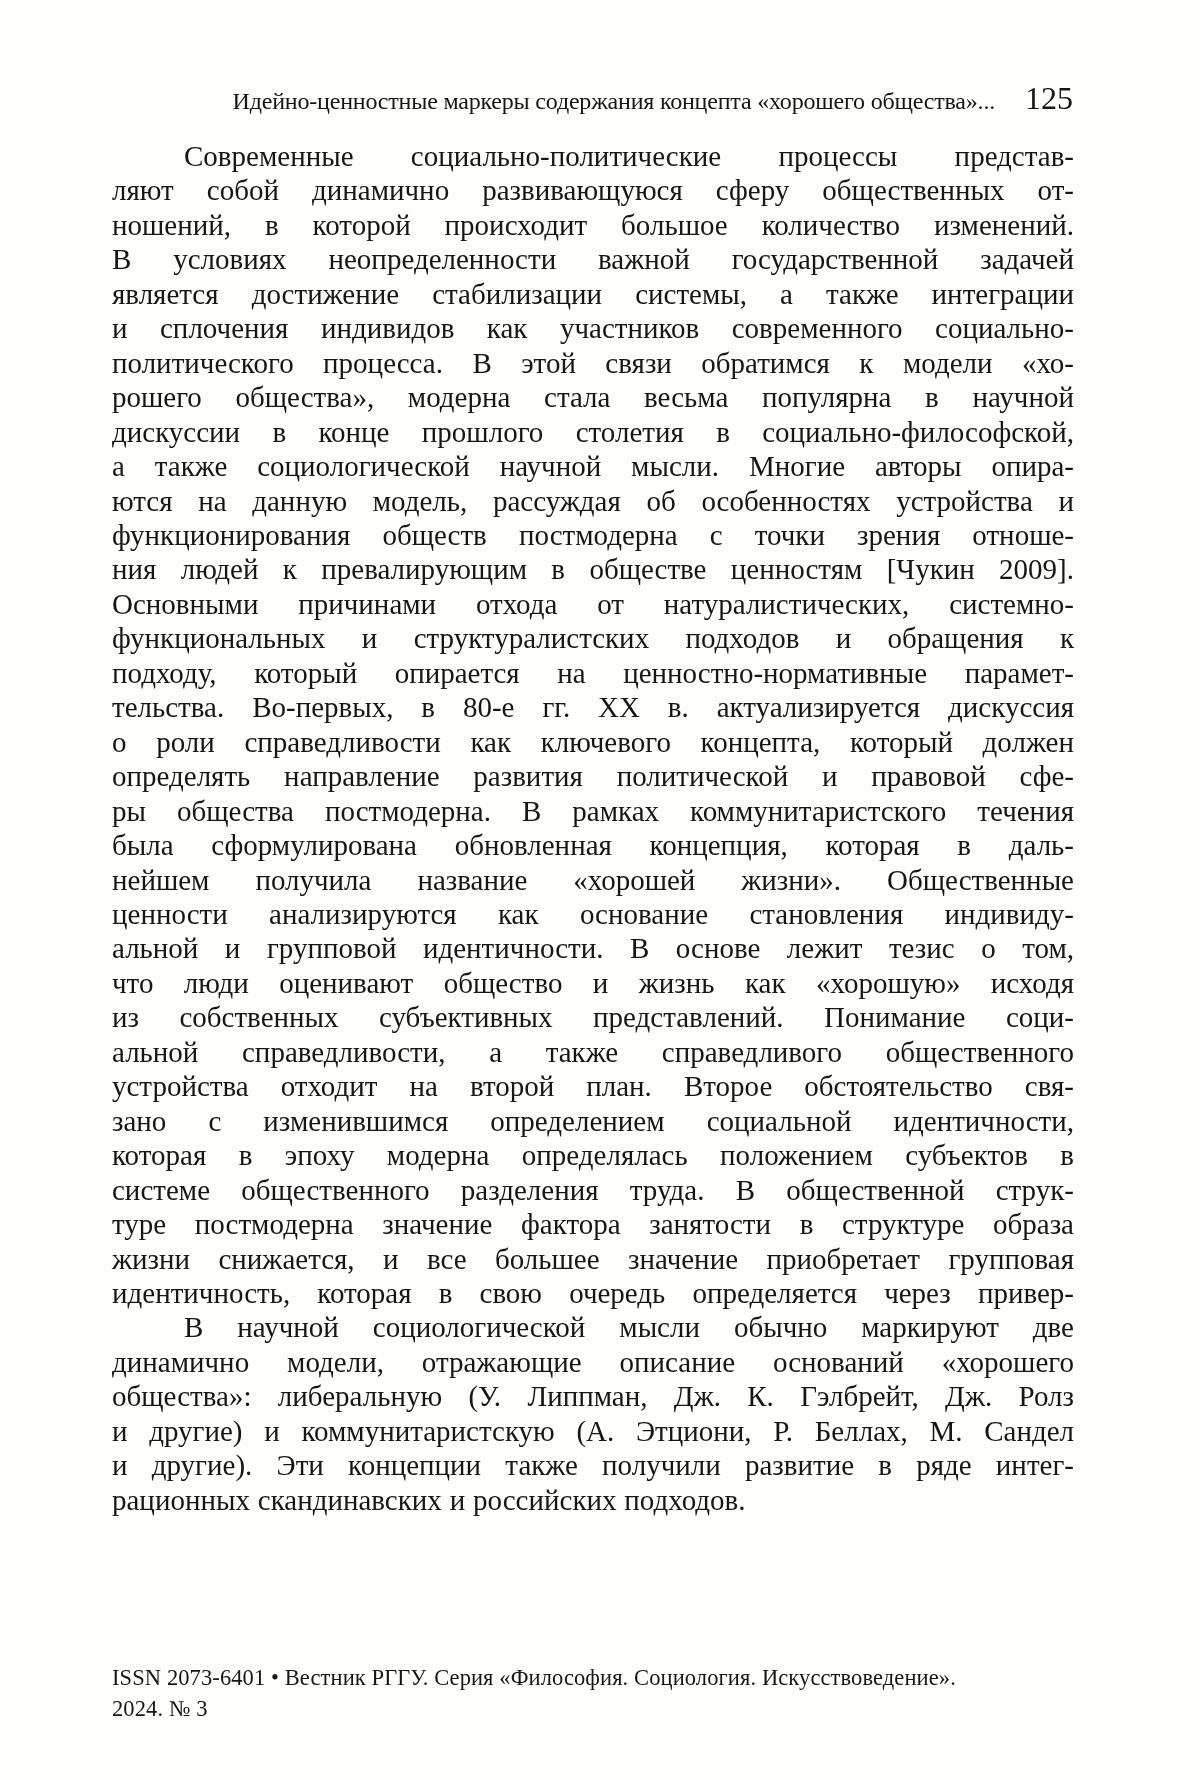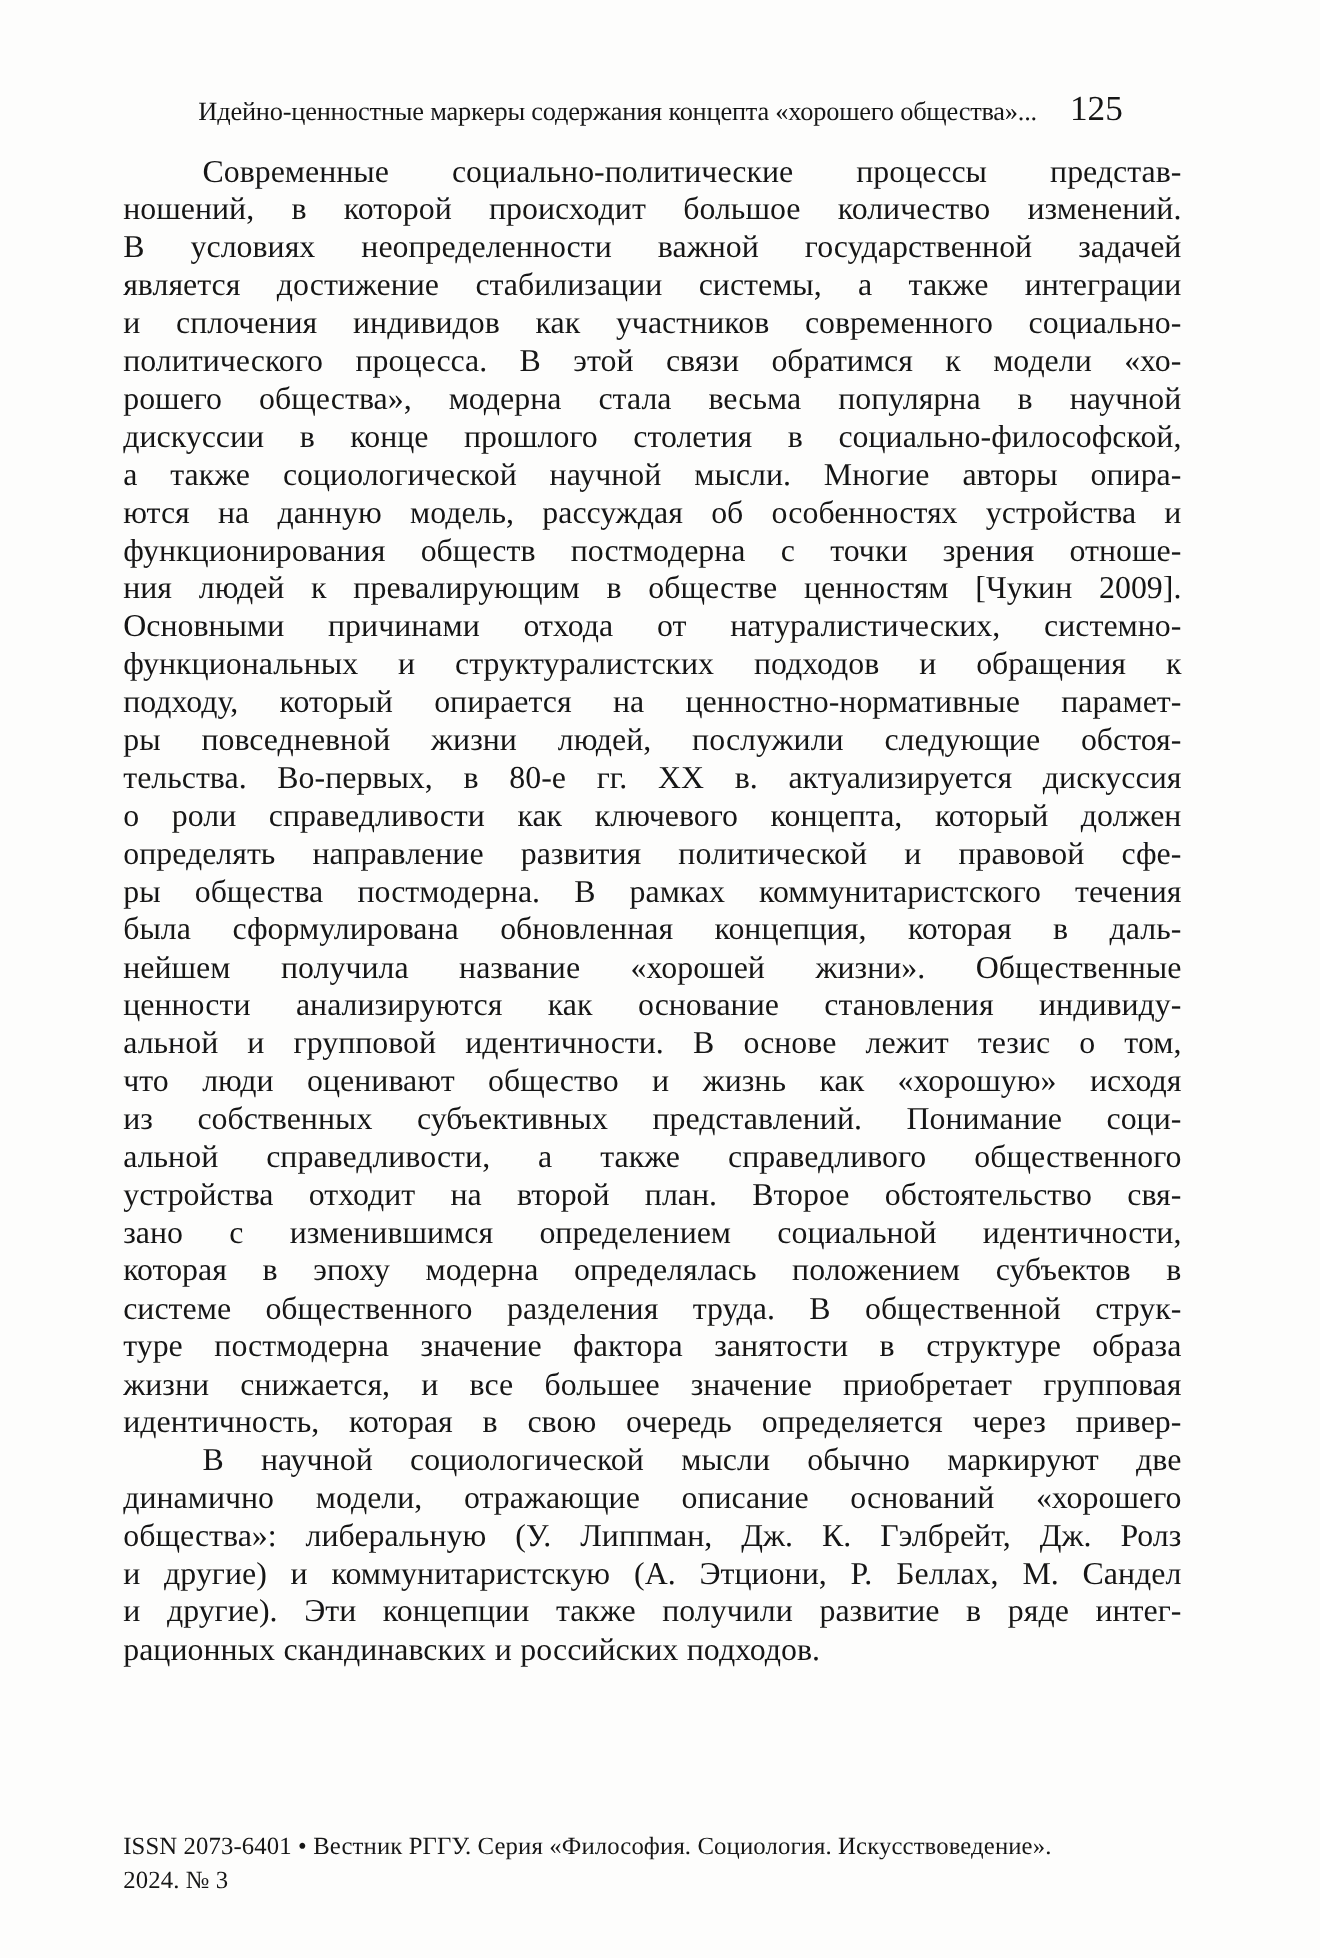--- a/index.html
+++ b/index.html
@@ -17,21 +17,21 @@
     font-family: "Liberation Serif", "DejaVu Serif", serif;
     overflow: hidden;
   }
   
   .running-head {
     position: absolute;
     left: 128px;
     top: 80px;
     width: 945px;
     display: flex;
-    justify-content: center;
+    justify-content: flex-end;
     align-items: baseline;
   }
   .rh-title {
     font-size: 24px;
     letter-spacing: -0.2px;
     white-space: nowrap;
   }
   .rh-page {
     font-size: 32px;
     padding-left: 30px;
@@ -76,35 +76,35 @@
 
 <div class="page">
 
   <div class="running-head">
     <span class="rh-title">Идейно-ценностные маркеры содержания концепта «хорошего общества»...</span>
     <span class="rh-page">125</span>
   </div>
 
   <div class="body-text">
       <div class="line para-first">Современные социально-политические процессы представ-</div>
+      <div class="line">ляют собой динамично развивающуюся сферу общественных от-</div>
       <div class="line">ношений, в которой происходит большое количество изменений.</div>
       <div class="line">В условиях неопределенности важной государственной задачей</div>
       <div class="line">является достижение стабилизации системы, а также интеграции</div>
       <div class="line">и сплочения индивидов как участников современного социально-</div>
       <div class="line">политического процесса. В этой связи обратимся к модели «хо-</div>
       <div class="line">рошего общества», модерна стала весьма популярна в научной</div>
       <div class="line">дискуссии в конце прошлого столетия в социально-философской,</div>
       <div class="line">а также социологической научной мысли. Многие авторы опира-</div>
       <div class="line">ются на данную модель, рассуждая об особенностях устройства и</div>
       <div class="line">функционирования обществ постмодерна с точки зрения отноше-</div>
       <div class="line">ния людей к превалирующим в обществе ценностям [Чукин 2009].</div>
       <div class="line">Основными причинами отхода от натуралистических, системно-</div>
       <div class="line">функциональных и структуралистских подходов и обращения к</div>
       <div class="line">подходу, который опирается на ценностно-нормативные парамет-</div>
-      <div class="line">ры повседневной жизни людей, послужили следующие обстоя-</div>
       <div class="line">тельства. Во-первых, в 80-е гг. XX в. актуализируется дискуссия</div>
       <div class="line">о роли справедливости как ключевого концепта, который должен</div>
       <div class="line">определять направление развития политической и правовой сфе-</div>
       <div class="line">ры общества постмодерна. В рамках коммунитаристского течения</div>
       <div class="line">была сформулирована обновленная концепция, которая в даль-</div>
       <div class="line">нейшем получила название «хорошей жизни». Общественные</div>
       <div class="line">ценности анализируются как основание становления индивиду-</div>
       <div class="line">альной и групповой идентичности. В основе лежит тезис о том,</div>
       <div class="line">что люди оценивают общество и жизнь как «хорошую» исходя</div>
       <div class="line">из собственных субъективных представлений. Понимание соци-</div>

